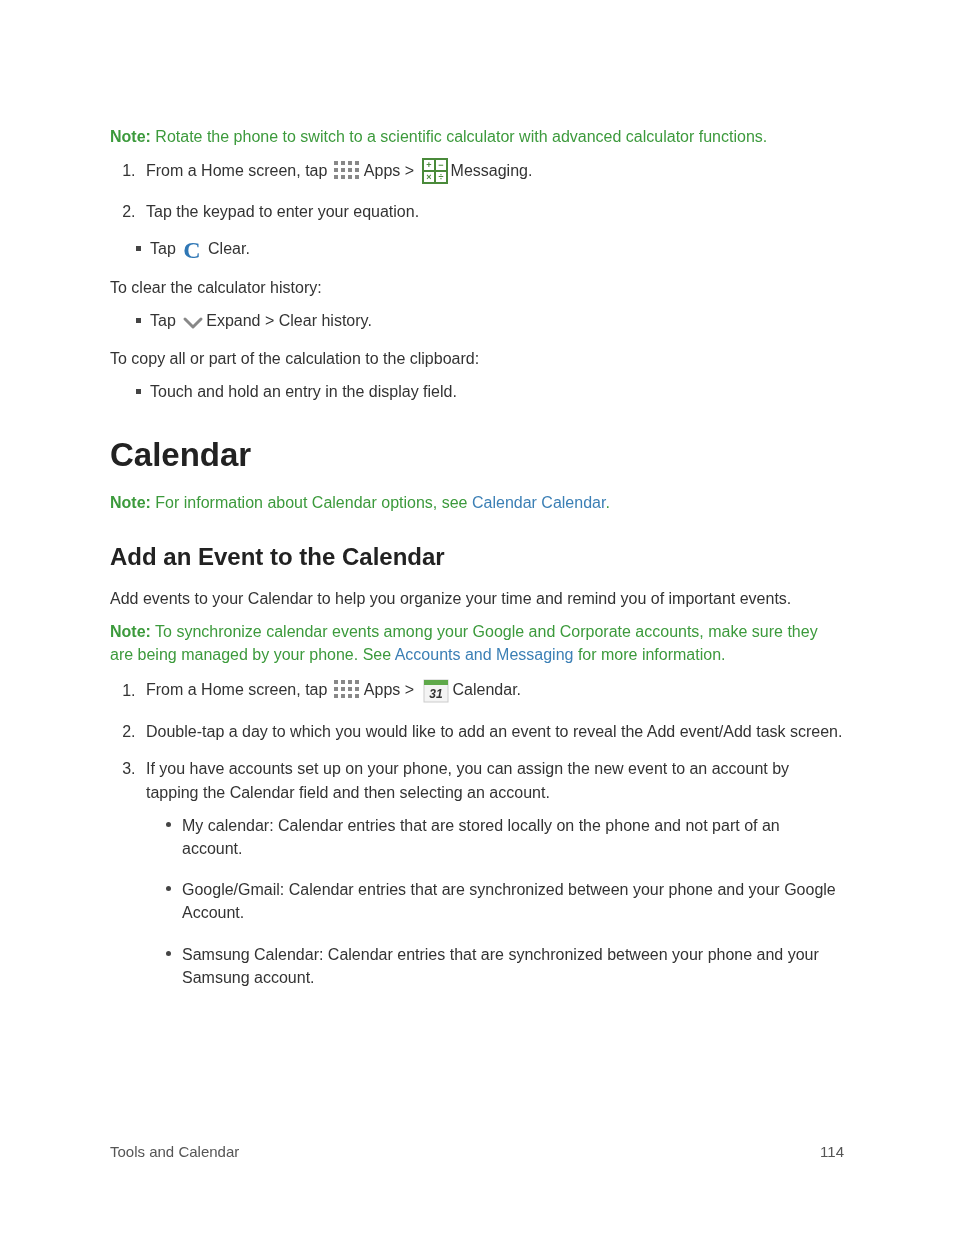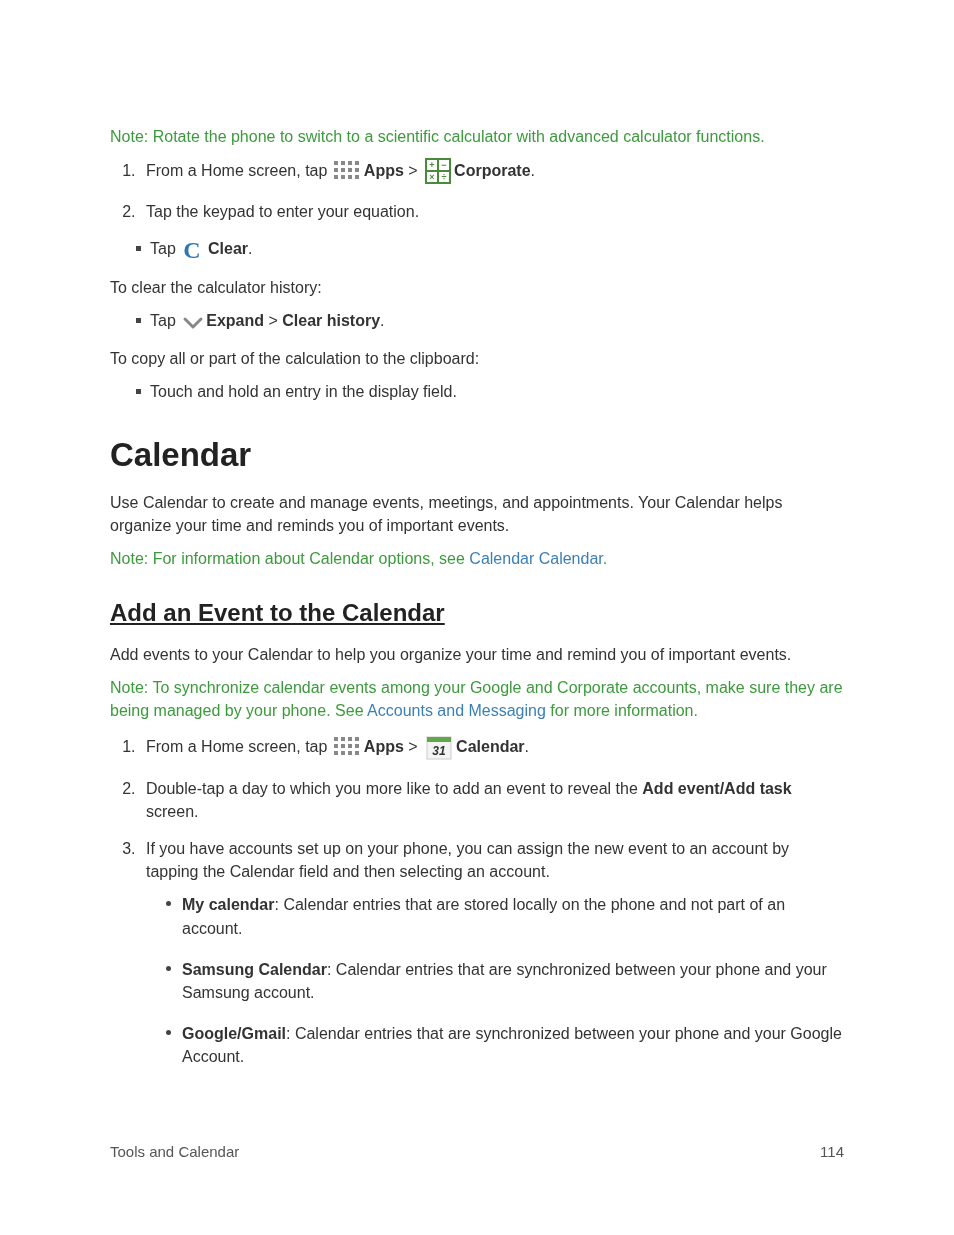--- a/index.html
+++ b/index.html
@@ -15,41 +15,40 @@
     font-family: Arial, Helvetica, sans-serif;
     font-size: 16px;
     color: #333;
     line-height: 1.45;
     position: relative;
   }
   .note {
     color: #3c9a3c;
   }
   .note-label {
-    font-weight: normal;
+    font-weight: bold;
   }
   .link {
     color: #3b7fb5;
   }
   h1.section {
     font-family: Arial, Helvetica, sans-serif;
     font-weight: 900;
     font-size: 33px;
     color: #222;
     margin: 28px 0 12px 0;
     letter-spacing: 0px;
   }
   h2.subsection {
     font-family: Arial, Helvetica, sans-serif;
     font-weight: 900;
     font-size: 24px;
     color: #222;
     margin: 26px 0 12px 0;
     letter-spacing: 0px;
-    text-decoration: underline;
   }
   p { margin: 10px 0 10px 0; }
   ol.steps {
     margin: 6px 0 6px 0;
     padding-left: 30px;
   }
   ol.steps > li {
     padding-left: 6px;
     margin: 10px 0 14px 0;
   }
@@ -85,21 +84,21 @@
   ul.sub-bullets > li::before {
     content: "";
     position: absolute;
     left: 0;
     top: 0.5em;
     width: 5px;
     height: 5px;
     background: #444;
     border-radius: 50%;
   }
-  .bold { font-weight: bold; }
+  .bold { font-weight: normal; }
   
   .apps-icon {
     width: 30px;
     height: 22px;
     display: inline-block;
     vertical-align: middle;
     margin: 0 1px 2px 1px;
     position: relative;
   }
   .apps-icon svg { display: block; }
@@ -177,21 +176,21 @@
               <rect x="22" y="15" width="4" height="4"></rect>
             </g>
           </svg></span><span class="bold">Apps</span><span> &gt; </span><span class="calc-icon"><svg viewBox="0 0 26 26">
             <rect x="1" y="1" width="24" height="24" fill="none" stroke="#4a8a3a" stroke-width="2"></rect>
             <line x1="13" y1="1" x2="13" y2="25" stroke="#4a8a3a" stroke-width="2"></line>
             <line x1="1" y1="13" x2="25" y2="13" stroke="#4a8a3a" stroke-width="2"></line>
             <text x="7" y="10" text-anchor="middle" font-size="9" fill="#4a8a3a" font-weight="bold">+</text>
             <text x="19" y="10" text-anchor="middle" font-size="9" fill="#4a8a3a" font-weight="bold">−</text>
             <text x="7" y="22" text-anchor="middle" font-size="9" fill="#4a8a3a" font-weight="bold">×</text>
             <text x="19" y="22" text-anchor="middle" font-size="9" fill="#4a8a3a" font-weight="bold">÷</text>
-          </svg></span><span class="bold">Corporate</span><span>.</span>
+          </svg></span><span class="bold">Messaging</span><span>.</span>
     </li>
     <li><span>Tap the keypad to enter your equation.</span></li>
   </ol>
 
 
   <ul class="bullets">
     <li>
       <span>Tap </span><span class="c-icon">C</span> <span class="bold">Clear</span><span>.</span>
     </li>
   </ul>
@@ -207,21 +206,20 @@
   </ul>
 
   <p>To copy all or part of the calculation to the clipboard:</p>
 
   <ul class="bullets">
     <li><span>Touch and hold an entry in the display field.</span></li>
   </ul>
 
   <h1 class="section">Calendar</h1>
 
-  <p>Use Calendar to create and manage events, meetings, and appointments. Your Calendar helps organize your time and reminds you of important events.</p>
 
   <p class="note">
     <span class="note-label">Note:</span><span> For information about Calendar options, see </span><span class="link">Calendar Calendar</span><span>.</span>
   </p>
 
   <h2 class="subsection">Add an Event to the Calendar</h2>
 
   <p>Add events to your Calendar to help you organize your time and remind you of important events.</p>
 
   <p class="note">
@@ -245,28 +243,28 @@
               <rect x="15" y="15" width="4" height="4"></rect>
               <rect x="22" y="15" width="4" height="4"></rect>
             </g>
           </svg></span><span class="bold">Apps</span><span> &gt; </span><span class="calendar-icon"><svg viewBox="0 0 28 28">
             <rect x="2" y="4" width="24" height="22" fill="#f4f4f4" stroke="#ccc"></rect>
             <rect x="2" y="4" width="24" height="5" fill="#5fa94a"></rect>
             <text x="14" y="22" text-anchor="middle" font-size="12" font-weight="bold" fill="#333">31</text>
           </svg></span><span class="bold">Calendar</span><span>.</span>
     </li>
     <li>
-      <span>Double-tap a day to which you more like to add an event to reveal the </span><span class="bold">Add event/Add task</span><span> screen.</span>
+      <span>Double-tap a day to which you would like to add an event to reveal the </span><span class="bold">Add event/Add task</span><span> screen.</span>
     </li>
     <li>
       <span>If you have accounts set up on your phone, you can assign the new event to an account by tapping the Calendar field and then selecting an account.</span>
       <ul class="sub-bullets">
         <li><span class="bold">My calendar</span><span>: Calendar entries that are stored locally on the phone and not part of an account.</span></li>
+        <li><span class="bold">Google/Gmail</span><span>: Calendar entries that are synchronized between your phone and your Google Account.</span></li>
         <li><span class="bold">Samsung Calendar</span><span>: Calendar entries that are synchronized between your phone and your Samsung account.</span></li>
-        <li><span class="bold">Google/Gmail</span><span>: Calendar entries that are synchronized between your phone and your Google Account.</span></li>
       </ul>
     </li>
   </ol>
 
   <div class="footer">
     <span>Tools and Calendar</span>
     <span>114</span>
   </div>
 
 </div>

